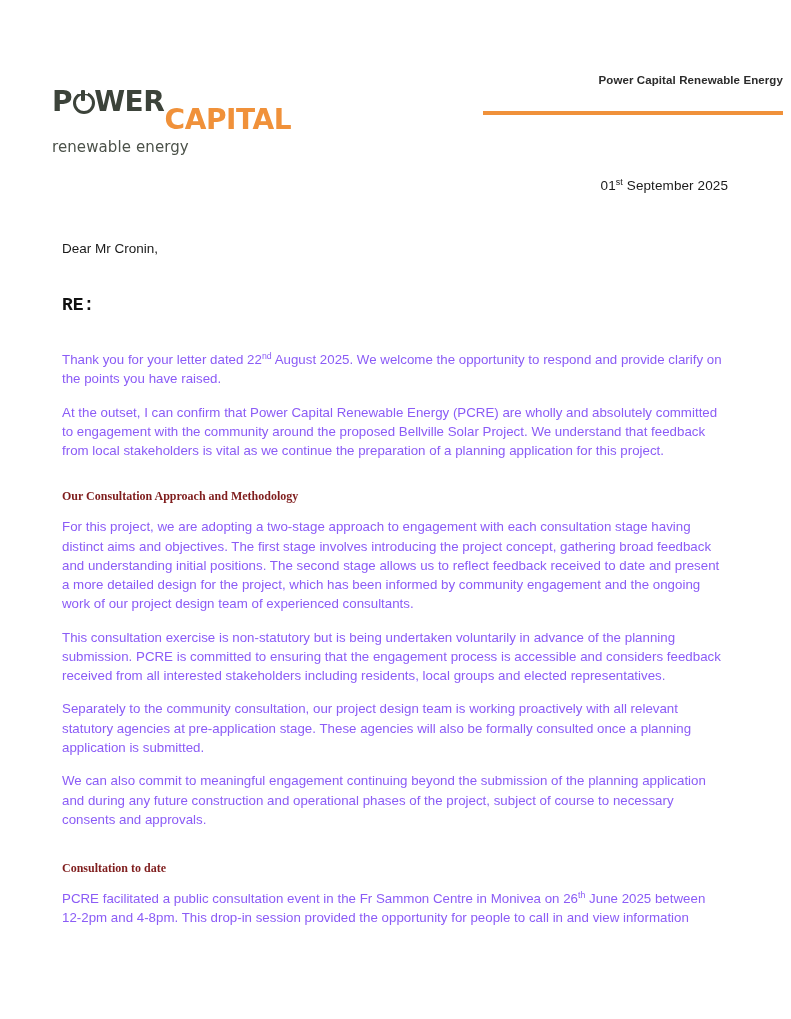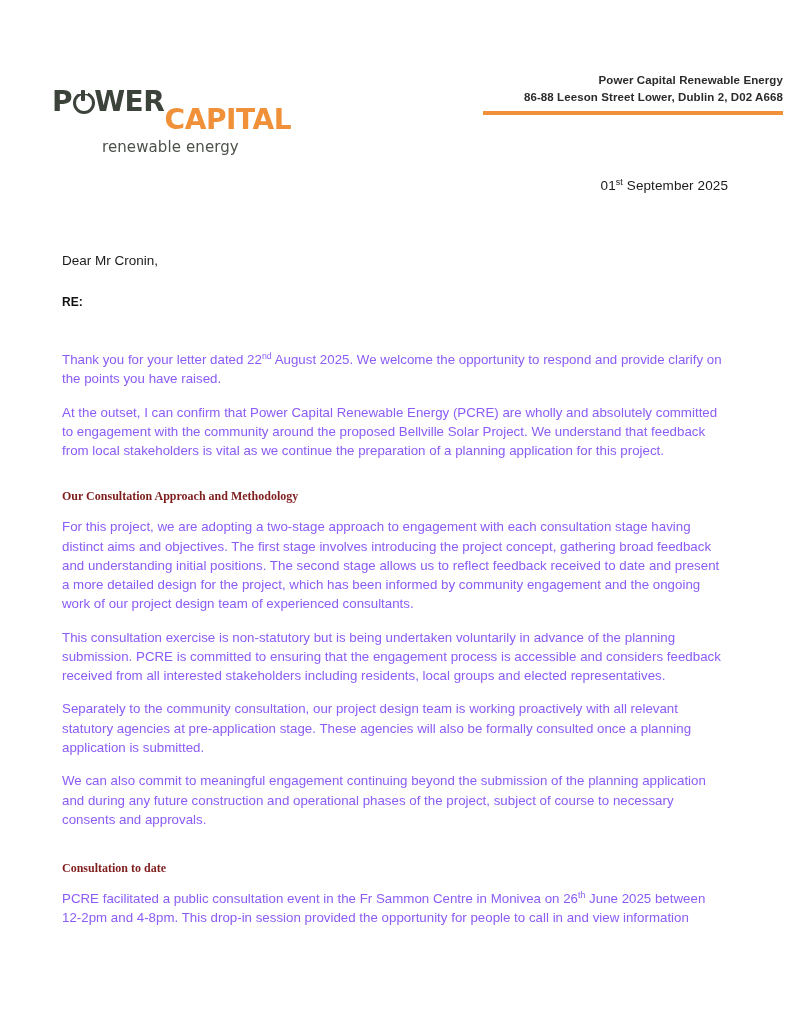--- a/index.html
+++ b/index.html
@@ -88,21 +88,20 @@
     position: absolute;
     left: 6px;
     top: -1px;
     width: 10px;
     height: 4px;
     background: #ffffff;
   }
 
   .logo-tagline {
     margin-top: 4px;
-    margin-left: 50px;
     font-family: "DejaVu Sans", sans-serif;
     font-size: 15px;
     color: #4c524a;
     letter-spacing: 0.1px;
     white-space: nowrap;
   }
 
   .address-block {
     position: absolute;
     right: 8px;
@@ -143,33 +142,34 @@
     width: 666px;
     text-align: right;
     font-size: 13.5px;
     color: #1a1a1a;
     letter-spacing: 0.1px;
   }
 
   .salutation {
     position: absolute;
     left: 0;
-    top: 253px;
+    top: 241px;
     font-size: 13.5px;
     color: #1a1a1a;
   }
 
   .subject {
     position: absolute;
     left: 0;
     top: 295px;
-    font-size: 12px;
+    font-size: 18px;
     font-weight: bold;
     color: #111111;
     display: flex;
+    font-family: Liberation Mono, monospace;
   }
   .subject-label {
     width: 46px;
     flex: 0 0 auto;
   }
   .subject-text {
     flex: 1 1 auto;
   }
 
   .flow {
@@ -225,21 +225,20 @@
           <span class="stem"></span>
         </span>
         <span class="logo-power-rest">WER</span>
         <span class="logo-capital">CAPITAL</span>
       </div>
       <div class="logo-tagline">renewable energy</div>
     </div>
 
     <div class="address-block">
       <div class="address-line">Power Capital Renewable Energy</div>
-      <div class="address-line">86-88 Leeson Street Lower, Dublin 2, D02 A668</div>
     </div>
 
     <div class="accent-rule"></div>
   </div>
 
   <div class="content">
 
     <div class="date-line"><span>01</span><sup>st</sup><span> September 2025</span></div>
 
     <div class="salutation">Dear Mr Cronin,</div>

